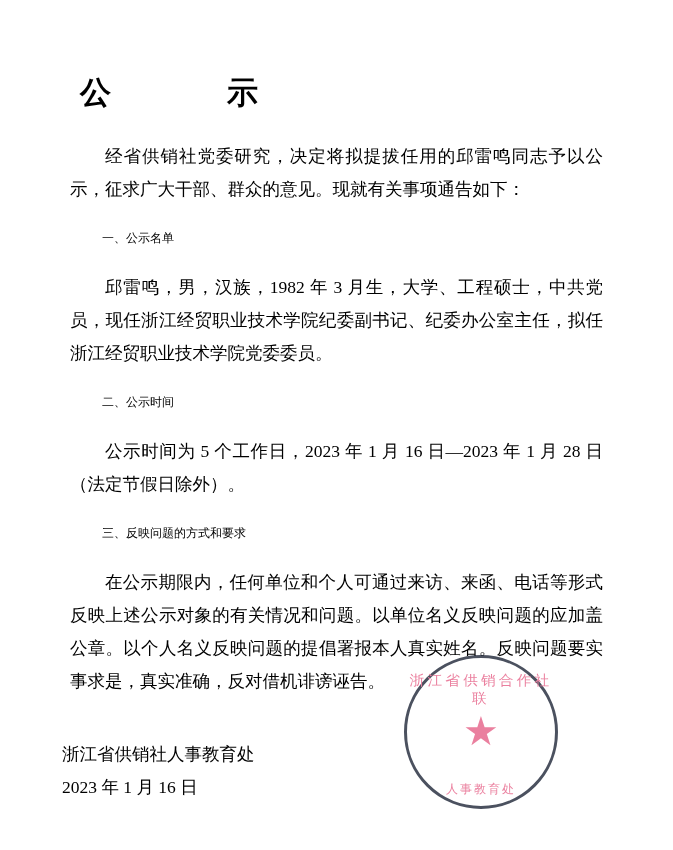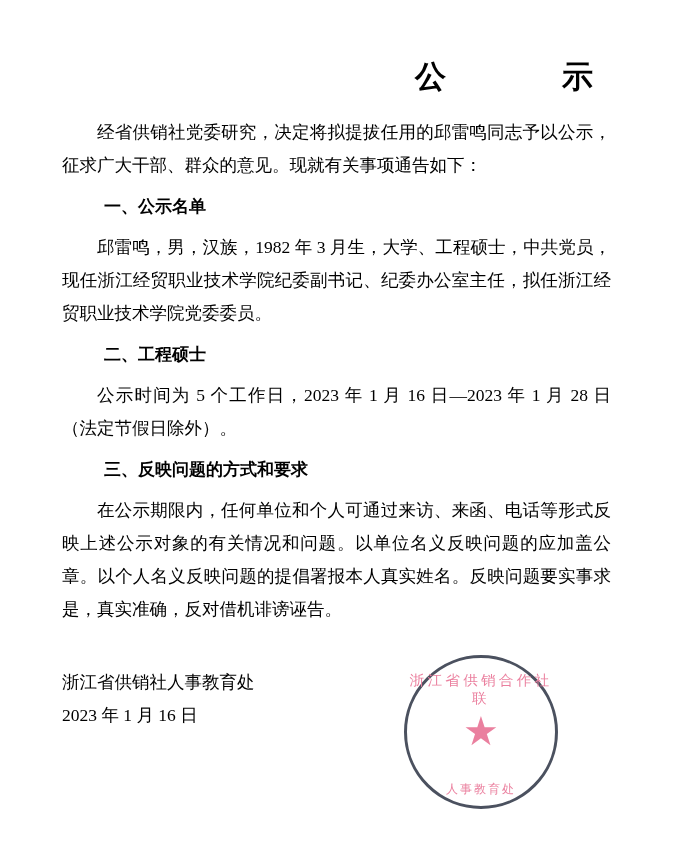--- a/index.html
+++ b/index.html
@@ -16,48 +16,48 @@
     overflow: hidden;
   }
   .page {
     position: relative;
     width: 673px;
     height: 850px;
     box-sizing: border-box;
     padding: 0 62px;
   }
   .doc-title {
-    text-align: right;
+    text-align: left;
     font-size: 31px;
     font-weight: bold;
     letter-spacing: 18px;
-    padding-top: 56px;
+    padding-top: 72px;
     padding-bottom: 18px;
     text-indent: 18px;
     font-family: "Liberation Serif", "DejaVu Serif", serif;
   }
   .body-text {
     font-size: 17.5px;
     line-height: 33px;
     text-align: justify;
     text-justify: inter-ideograph;
   }
   .para {
     text-indent: 2em;
-    margin: 0;
+    margin: 8px;
     font-size: 17.5px;
     line-height: 33px;
     text-align: justify;
   }
   .section-head {
     text-indent: 2em;
-    margin: 8px;
-    font-size: 17px;
+    margin: 16px;
+    font-size: 12px;
     line-height: 33px;
-    font-weight: bold;
+    font-weight: normal;
   }
   .signature {
     margin-top: 40px;
     font-size: 17.5px;
     line-height: 33px;
     padding-right: 24px;
   }
   .sig-line {
     display: block;
   }
@@ -110,21 +110,21 @@
 <body>
 
 <div class="page">
 
   <div class="doc-title">公　　示</div>
 
   <div class="body-text">
     <p class="para">经省供销社党委研究，决定将拟提拔任用的邱雷鸣同志予以公示，征求广大干部、群众的意见。现就有关事项通告如下：</p>
     <p class="section-head">一、公示名单</p>
     <p class="para">邱雷鸣，男，汉族，1982 年 3 月生，大学、工程硕士，中共党员，现任浙江经贸职业技术学院纪委副书记、纪委办公室主任，拟任浙江经贸职业技术学院党委委员。</p>
-    <p class="section-head">二、工程硕士</p>
+    <p class="section-head">二、公示时间</p>
     <p class="para">公示时间为 5 个工作日，2023 年 1 月 16 日—2023 年 1 月 28 日（法定节假日除外）。</p>
     <p class="section-head">三、反映问题的方式和要求</p>
     <p class="para">在公示期限内，任何单位和个人可通过来访、来函、电话等形式反映上述公示对象的有关情况和问题。以单位名义反映问题的应加盖公章。以个人名义反映问题的提倡署报本人真实姓名。反映问题要实事求是，真实准确，反对借机诽谤诬告。</p>
   </div>
 
   <div class="signature">
     <span class="sig-line">浙江省供销社人事教育处</span>
     <span class="sig-date">2023 年 1 月 16 日</span>
   </div>
 

